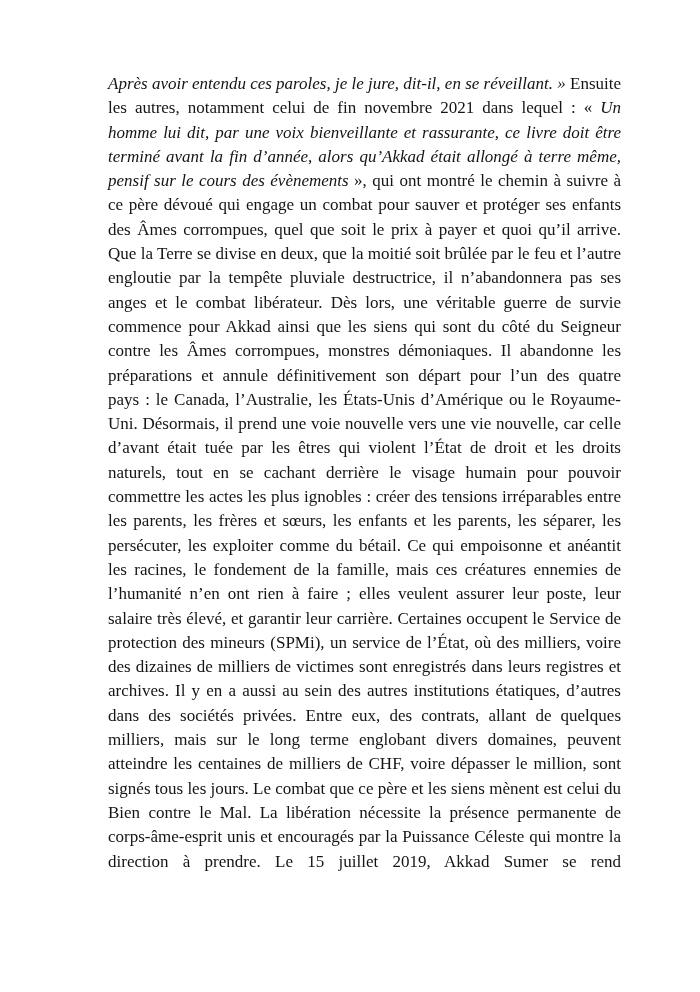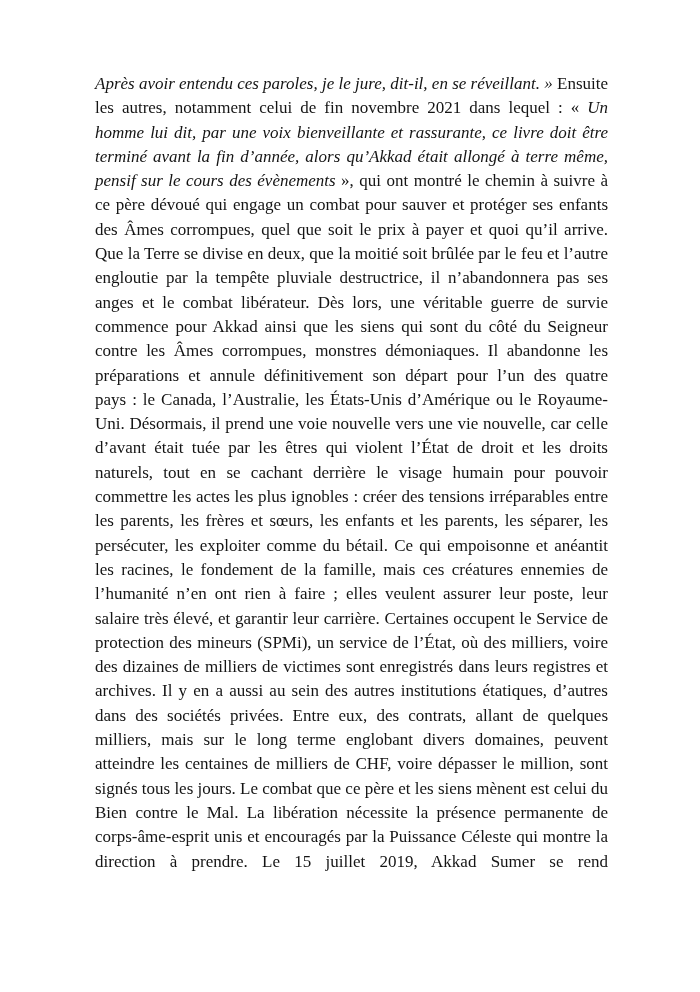--- a/index.html
+++ b/index.html
@@ -11,21 +11,21 @@
     position: relative;
     width: 700px;
     height: 992px;
     background: var(--page-bg, #ffffff);
     overflow: hidden;
     font-family: "Liberation Serif", "DejaVu Serif", serif;
     color: var(--text-color, #141414);
   }
   .body-text {
     position: absolute;
-    left: 95px;
+    left: 108px;
     top: 72px;
     width: 513px;
     font-size: 17px;
     line-height: 24.3px;
     text-align: justify;
     text-align-last: justify;
     color: var(--text-color, #141414);
   }
   .body-text .italic { font-style: italic; }
   .body-text .roman  { font-style: normal; }

